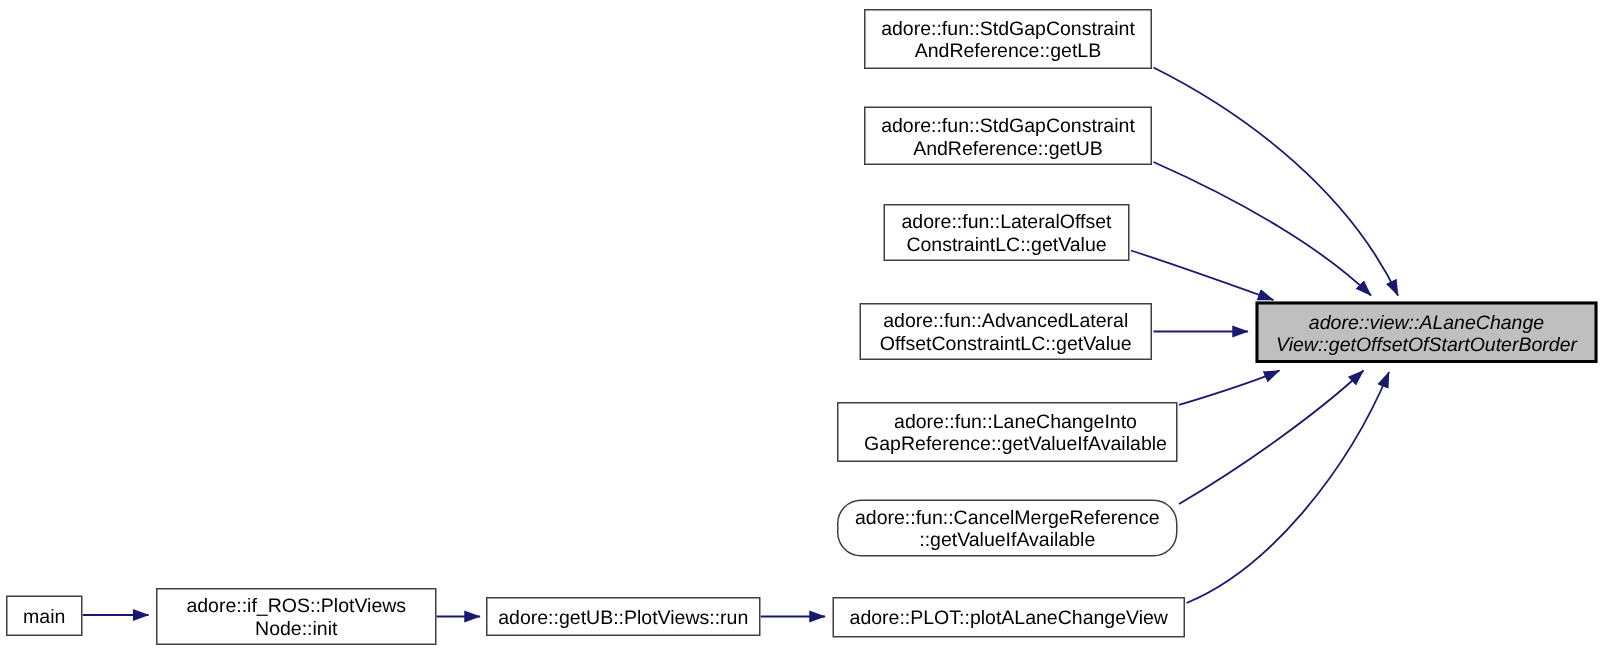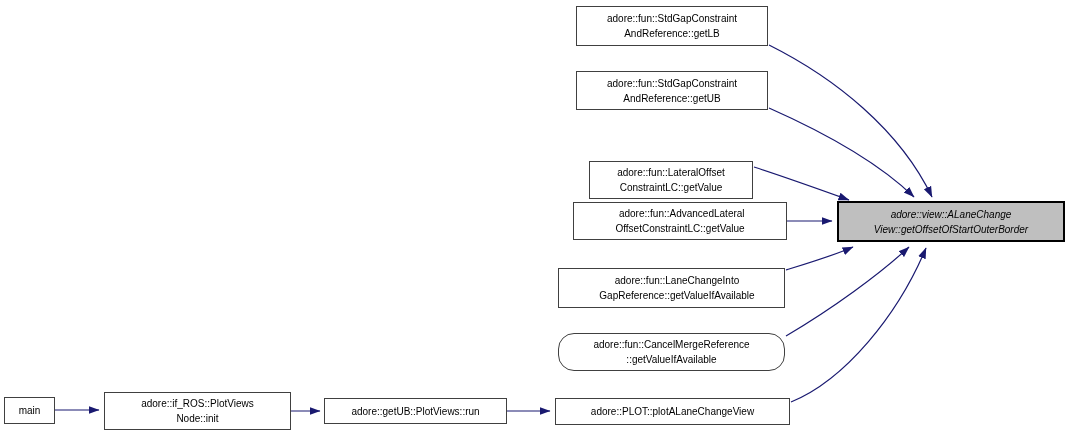--- a/index.html
+++ b/index.html
@@ -21,21 +21,21 @@
     top: 0;
     width: 1068px;
     height: 437px;
   }
   .node {
     position: absolute;
     box-sizing: border-box;
     background: #ffffff;
     border: 1px solid #404040;
     color: #000000;
-    font-size: 10px;
+    font-size: 13px;
     line-height: 15px;
     display: flex;
     align-items: center;
     justify-content: center;
     text-align: center;
     white-space: pre-line;
     cursor: pointer;
   }
   .node.highlight {
     background: #bfbfbf;
@@ -76,24 +76,24 @@
   <div class="node" style="left:324px; top:398px; width:183px; height:26px;">adore::getUB::PlotViews::run</div>
 
   <div class="node" style="left:555px; top:398px; width:235px; height:27px;">adore::PLOT::plotALaneChangeView</div>
 
   <div class="node" style="left:576px; top:6px; width:192px; height:40px;">adore::fun::StdGapConstraint
 AndReference::getLB</div>
 
   <div class="node" style="left:576px; top:71px; width:192px; height:39px;">adore::fun::StdGapConstraint
 AndReference::getUB</div>
 
-  <div class="node" style="left:589px; top:136px; width:164px; height:38px;margin-top:25px;">adore::fun::LateralOffset
+  <div class="node" style="left:589px; top:136px; width:164px; height:38px;">adore::fun::LateralOffset
 ConstraintLC::getValue</div>
 
-  <div class="node" style="left:573px; top:202px; width:214px; height:38px;text-align:right;">adore::fun::AdvancedLateral
+  <div class="node" style="left:573px; top:202px; width:195px; height:38px;">adore::fun::AdvancedLateral
 OffsetConstraintLC::getValue</div>
 
   <div class="node" style="left:558px; top:268px; width:227px; height:40px;padding-left:11px;">adore::fun::LaneChangeInto
 GapReference::getValueIfAvailable</div>
 
   <div class="node" style="left:558px; top:333px; width:227px; height:38px;border-radius:16px;">adore::fun::CancelMergeReference
 ::getValueIfAvailable</div>
 
   <div class="node highlight" style="left:837px; top:201px; width:228px; height:41px;font-style:italic;">adore::view::ALaneChange
 View::getOffsetOfStartOuterBorder</div>

